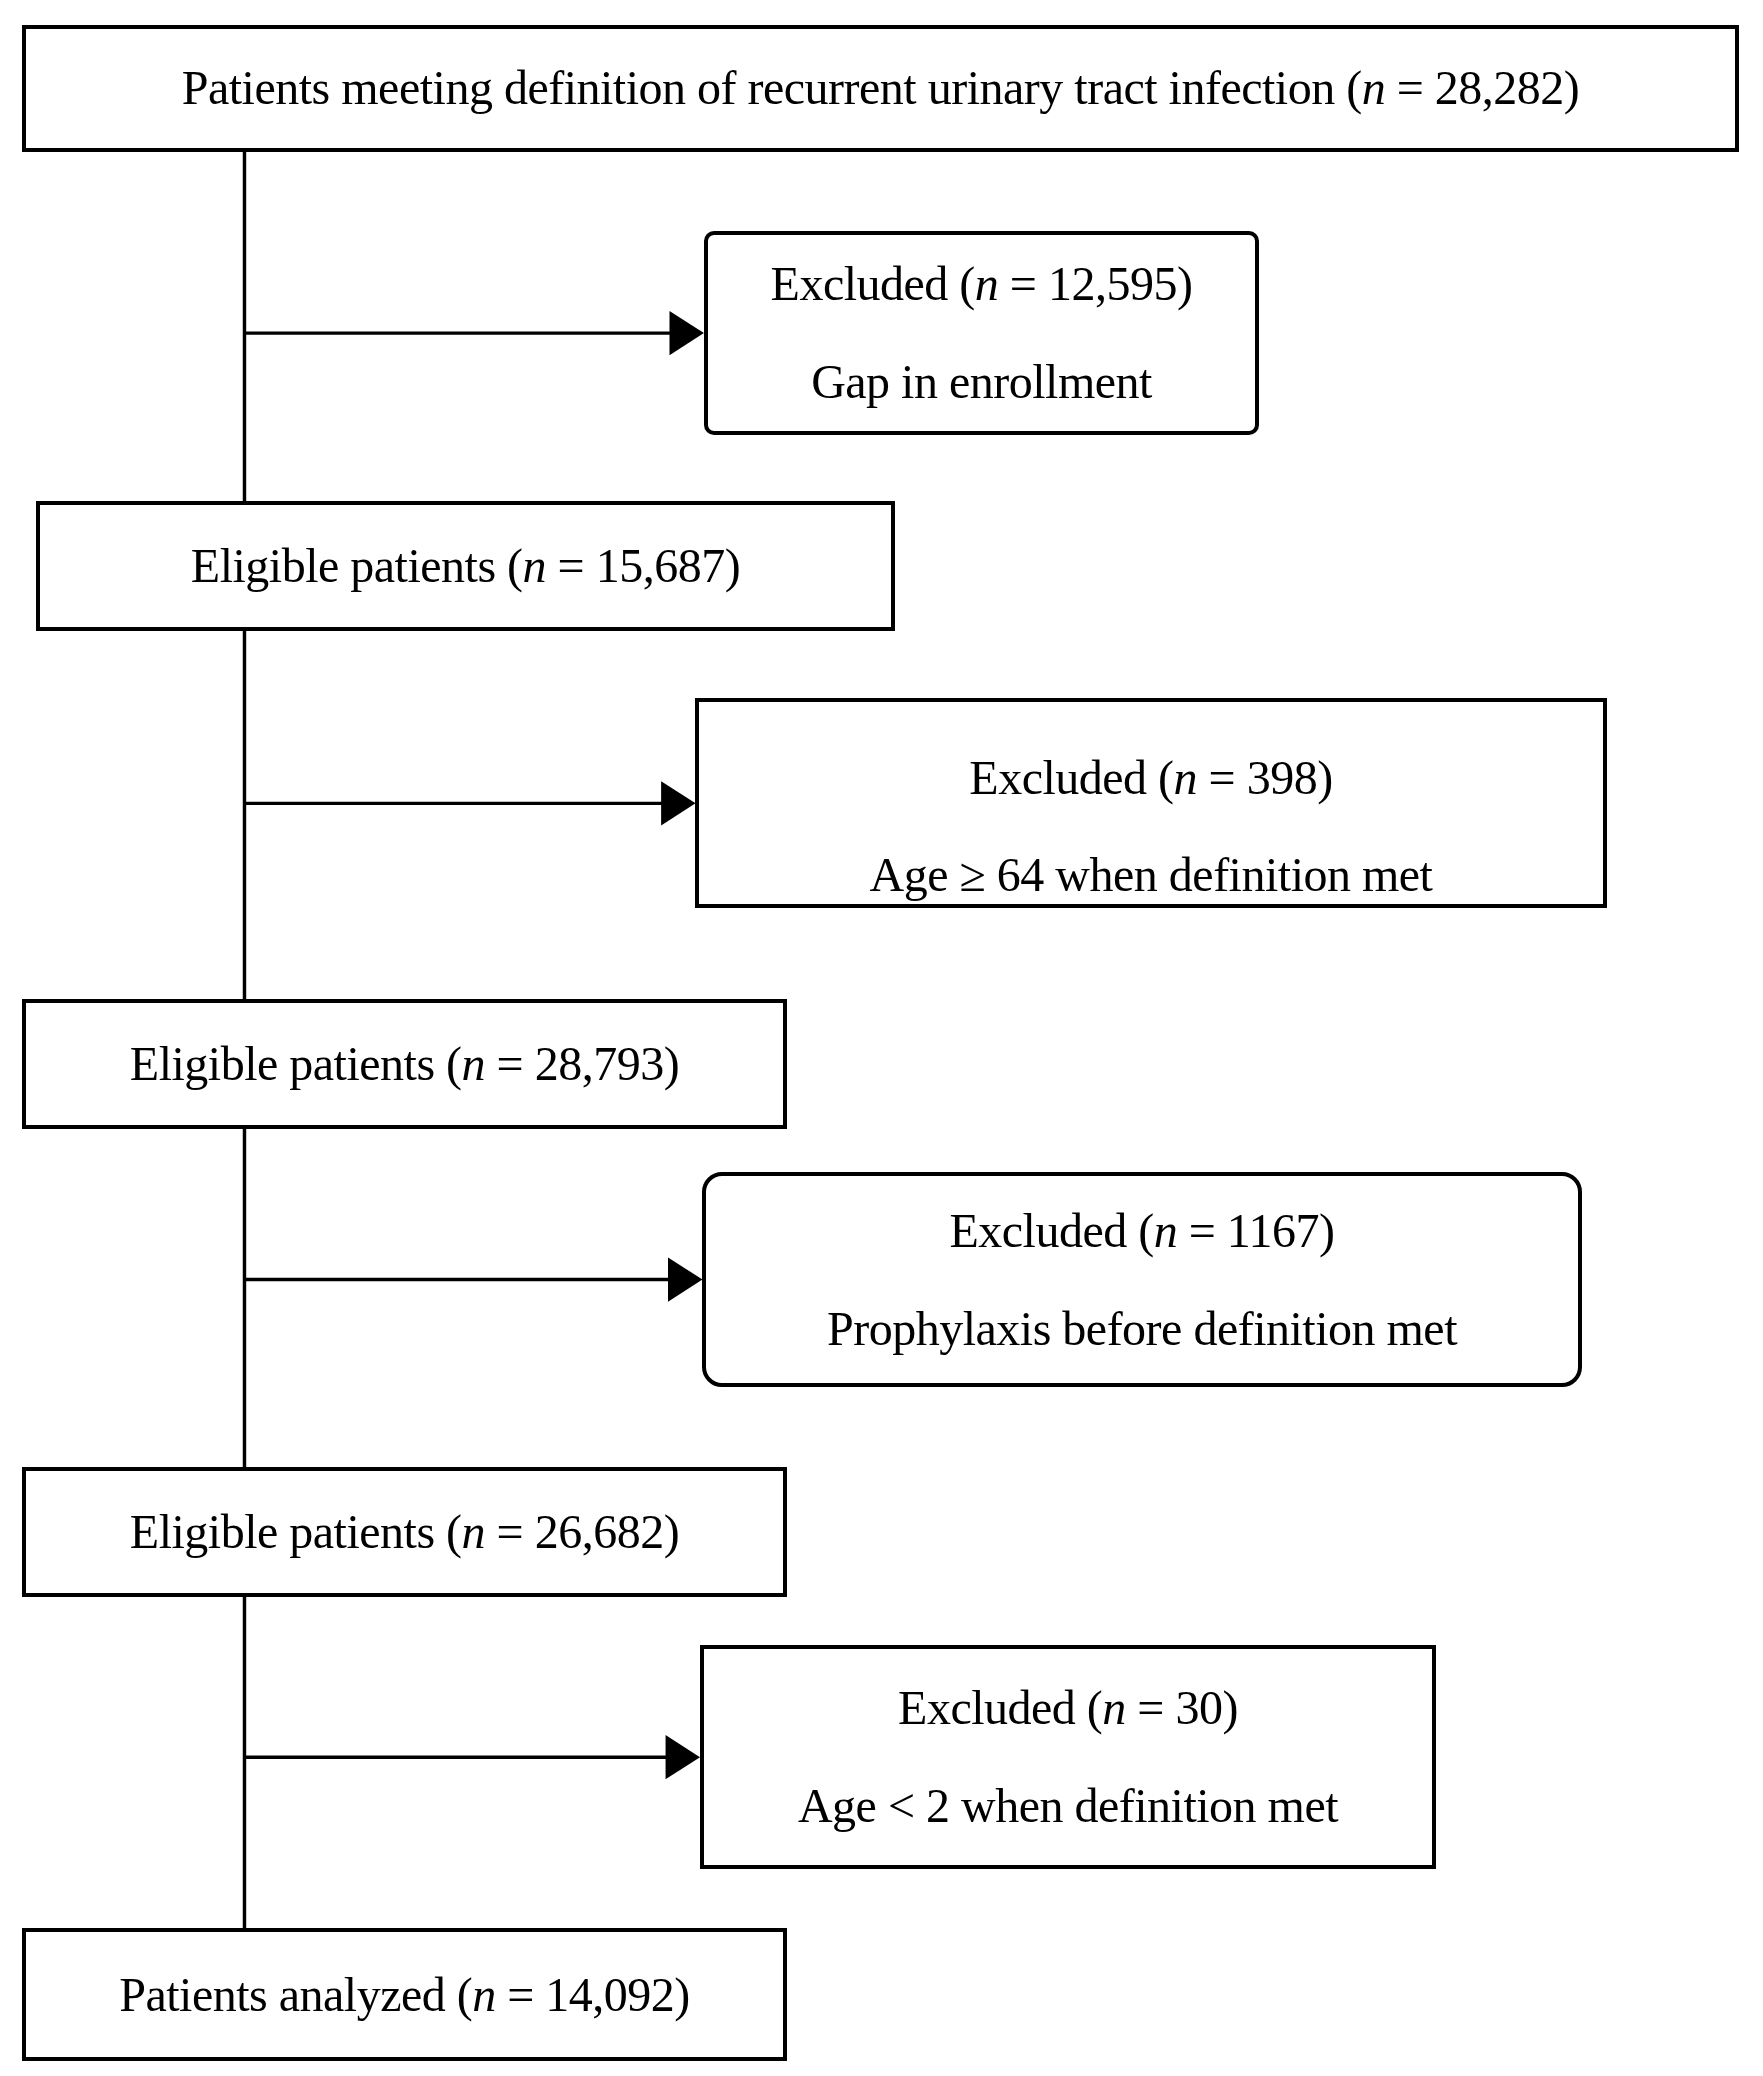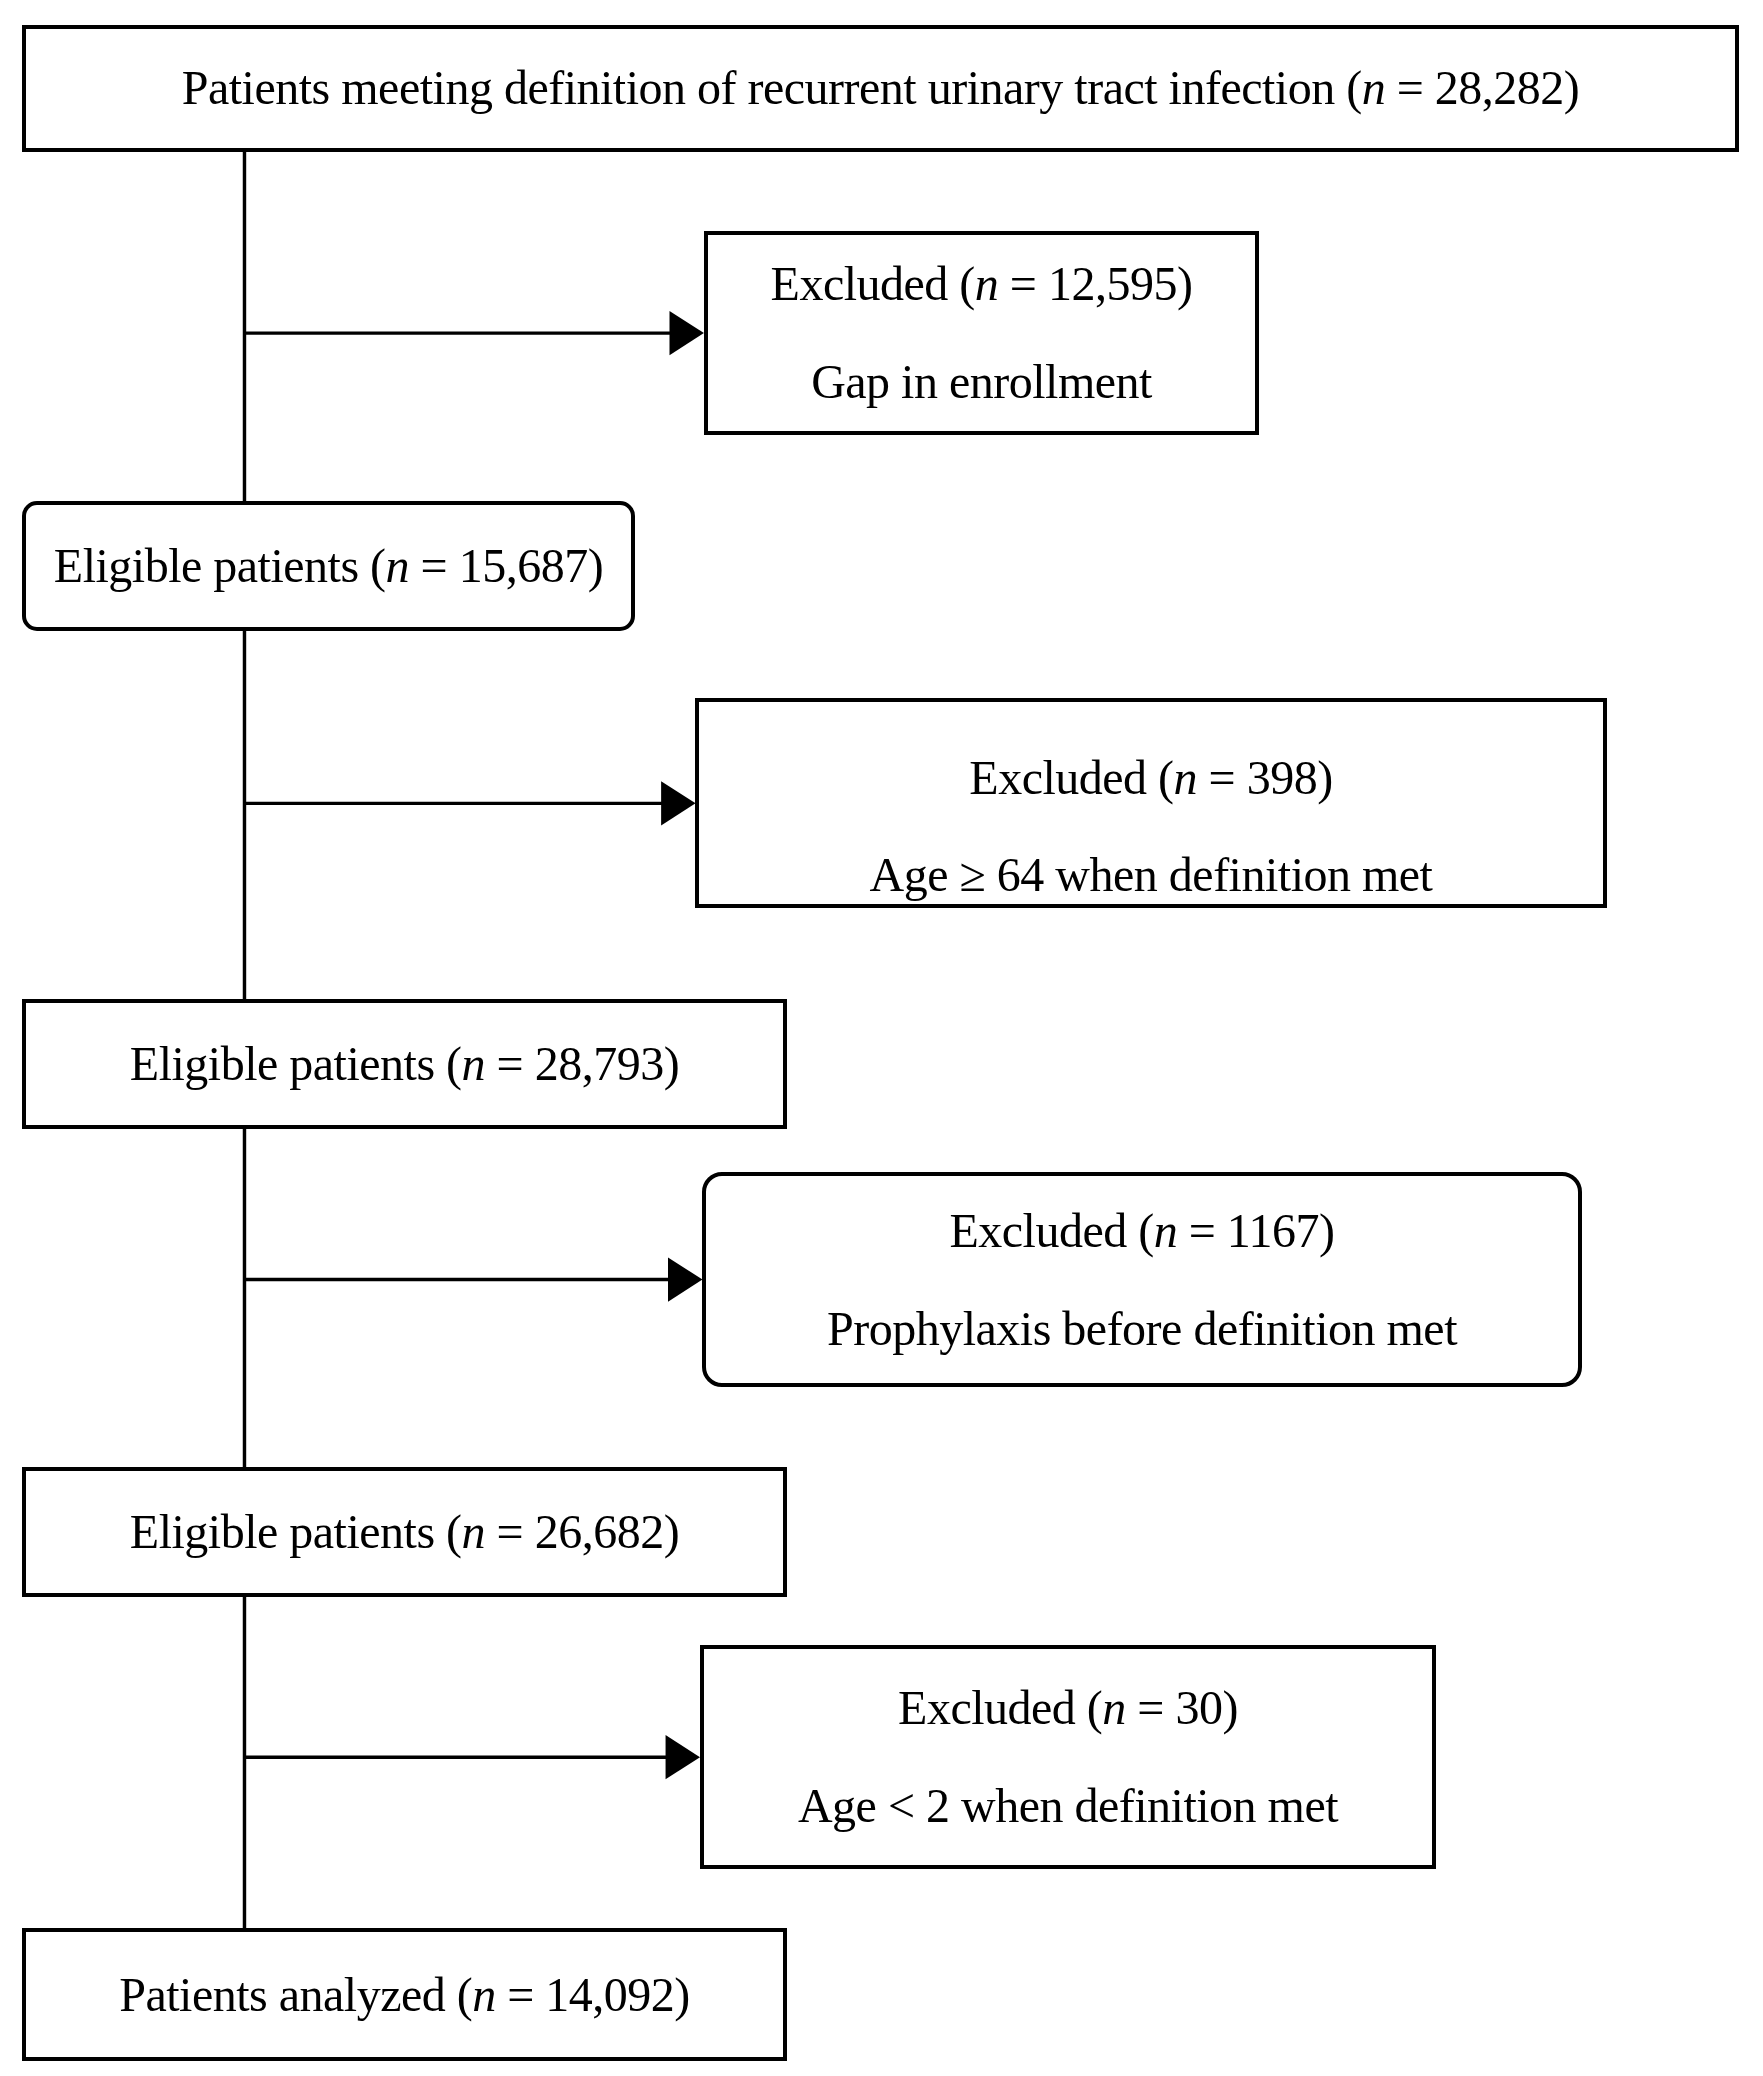--- a/index.html
+++ b/index.html
@@ -66,26 +66,26 @@
     <polygon points="1358,2556 1428,2601 1358,2646" fill="#000000"></polygon>
 
     <line x1="494" y1="3572" x2="1358" y2="3572" stroke="#000000" stroke-width="7"></line>
     <polygon points="1353,3527 1423,3572 1353,3617" fill="#000000"></polygon>
   </svg>
 
   <div class="box" style="left:22px; top:24.6px; width:1717px; height:127px;">
     <p><span>Patients meeting definition of recurrent urinary tract infection (</span><span class="nvar">n</span><span> = 28,282)</span></p>
   </div>
 
-  <div class="box" style="left:704px; top:231px; width:555px; height:204px;">
+  <div class="box" style="left:704px; top:231px; width:555px; height:204px;border-radius:10px;">
     <p><span>Excluded (</span><span class="nvar">n</span><span> = 12,595)</span></p>
     <p><span>Gap in enrollment</span></p>
   </div>
 
-  <div class="box" style="left:22px; top:501px; width:613px; height:130px;border-radius:15px;">
+  <div class="box" style="left:36px; top:501px; width:859px; height:130px;">
     <p><span>Eligible patients (</span><span class="nvar">n</span><span> = 15,687)</span></p>
   </div>
 
   <div class="box" style="left:695px; top:698px; width:912px; height:210px;justify-content:flex-end;">
     <p><span>Excluded (</span><span class="nvar">n</span><span> = 398)</span></p>
     <p><span>Age ≥ 64 when definition met</span></p>
   </div>
 
   <div class="box" style="left:22px; top:999px; width:765px; height:130px;">
     <p><span>Eligible patients (</span><span class="nvar">n</span><span> = 28,793)</span></p>

